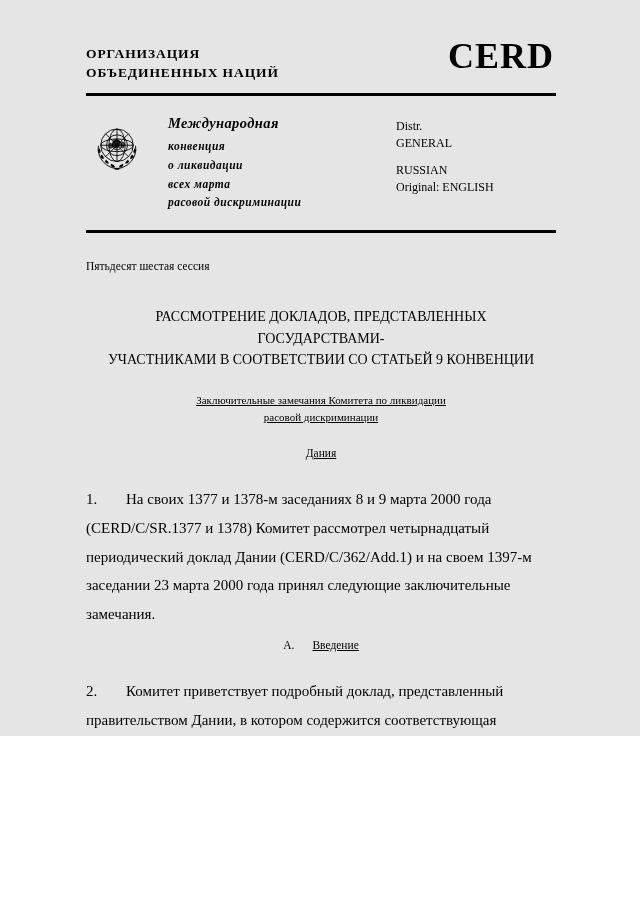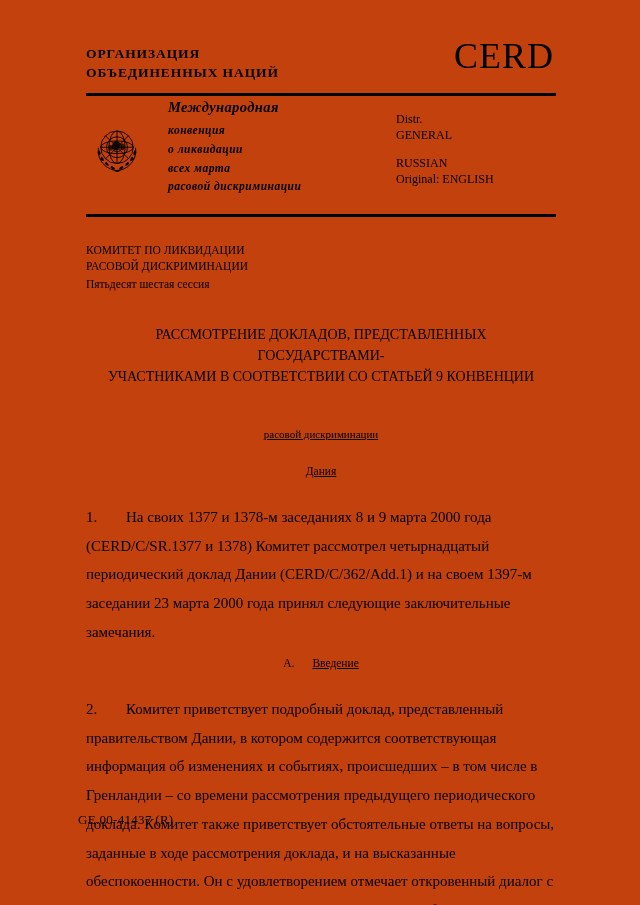--- a/index.html
+++ b/index.html
@@ -8,23 +8,23 @@
     padding: 0;
     background: #ffffff;
   }
   body {
     font-family: "Liberation Serif", "DejaVu Serif", serif;
     color: #000000;
   }
   .page {
     position: relative;
     width: 640px;
-    height: 905px;
+    height: 736px;
     margin: 0 auto;
-    background: #c2410c;
+    background: #e5e5e5;
     overflow: hidden;
     box-sizing: border-box;
   }
   .content {
     position: absolute;
     left: 86px;
     top: 0;
     width: 470px;
   }
 
@@ -39,43 +39,43 @@
   .org-name {
     font-family: "Liberation Serif", "DejaVu Serif", serif;
     font-weight: bold;
     font-size: 13.5px;
     letter-spacing: 0.9px;
     line-height: 1.42;
     white-space: pre-line;
   }
   .cerd-logo {
     font-family: "Liberation Serif", "DejaVu Serif", serif;
-    font-weight: normal;
+    font-weight: bold;
     font-size: 36px;
     letter-spacing: 1px;
     line-height: 1;
     margin-top: -6px;
     padding-right: 2px;
   }
   .rule-thick {
     height: 0;
     border-top: 3px solid #000;
     margin-top: 11px;
   }
   .rule-thick2 {
     height: 0;
     border-top: 3px solid #000;
     margin-top: 18px;
   }
 
   
   .convention-block {
     display: flex;
-    align-items: center;
-    margin-top: 2px;
+    align-items: flex-start;
+    margin-top: 18px;
   }
   .emblem {
     width: 58px;
     height: 58px;
     flex: 0 0 58px;
     margin-top: 4px;
     margin-left: 2px;
   }
   .convention-text {
     margin-left: 22px;
@@ -232,30 +232,28 @@
 GENERAL</div>
         <div class="distr-group">RUSSIAN
 Original:  ENGLISH</div>
       </div>
 
     </div>
 
     <div class="rule-thick2"></div>
 
     <div class="committee">
-      <div class="caps">КОМИТЕТ ПО ЛИКВИДАЦИИ
-РАСОВОЙ ДИСКРИМИНАЦИИ</div>
       <div class="session">Пятьдесят шестая сессия</div>
     </div>
 
     <div class="main-title">РАССМОТРЕНИЕ ДОКЛАДОВ, ПРЕДСТАВЛЕННЫХ ГОСУДАРСТВАМИ-
 УЧАСТНИКАМИ В СООТВЕТСТВИИ СО СТАТЬЕЙ 9 КОНВЕНЦИИ</div>
 
     <div class="subtitle">
-      <br>
+      <span>Заключительные замечания Комитета по ликвидации</span><br>
       <span>расовой дискриминации</span>
     </div>
 
     <div class="country">
       <span>Дания</span>
     </div>
 
     <div class="para">
       <span class="num">1.</span><span>На своих 1377 и 1378-м заседаниях 8 и 9 марта 2000 года (CERD/C/SR.1377 и 1378) Комитет рассмотрел четырнадцатый периодический доклад Дании (CERD/C/362/Add.1) и на своем 1397-м заседании 23 марта 2000 года принял следующие заключительные замечания.</span>
     </div>

